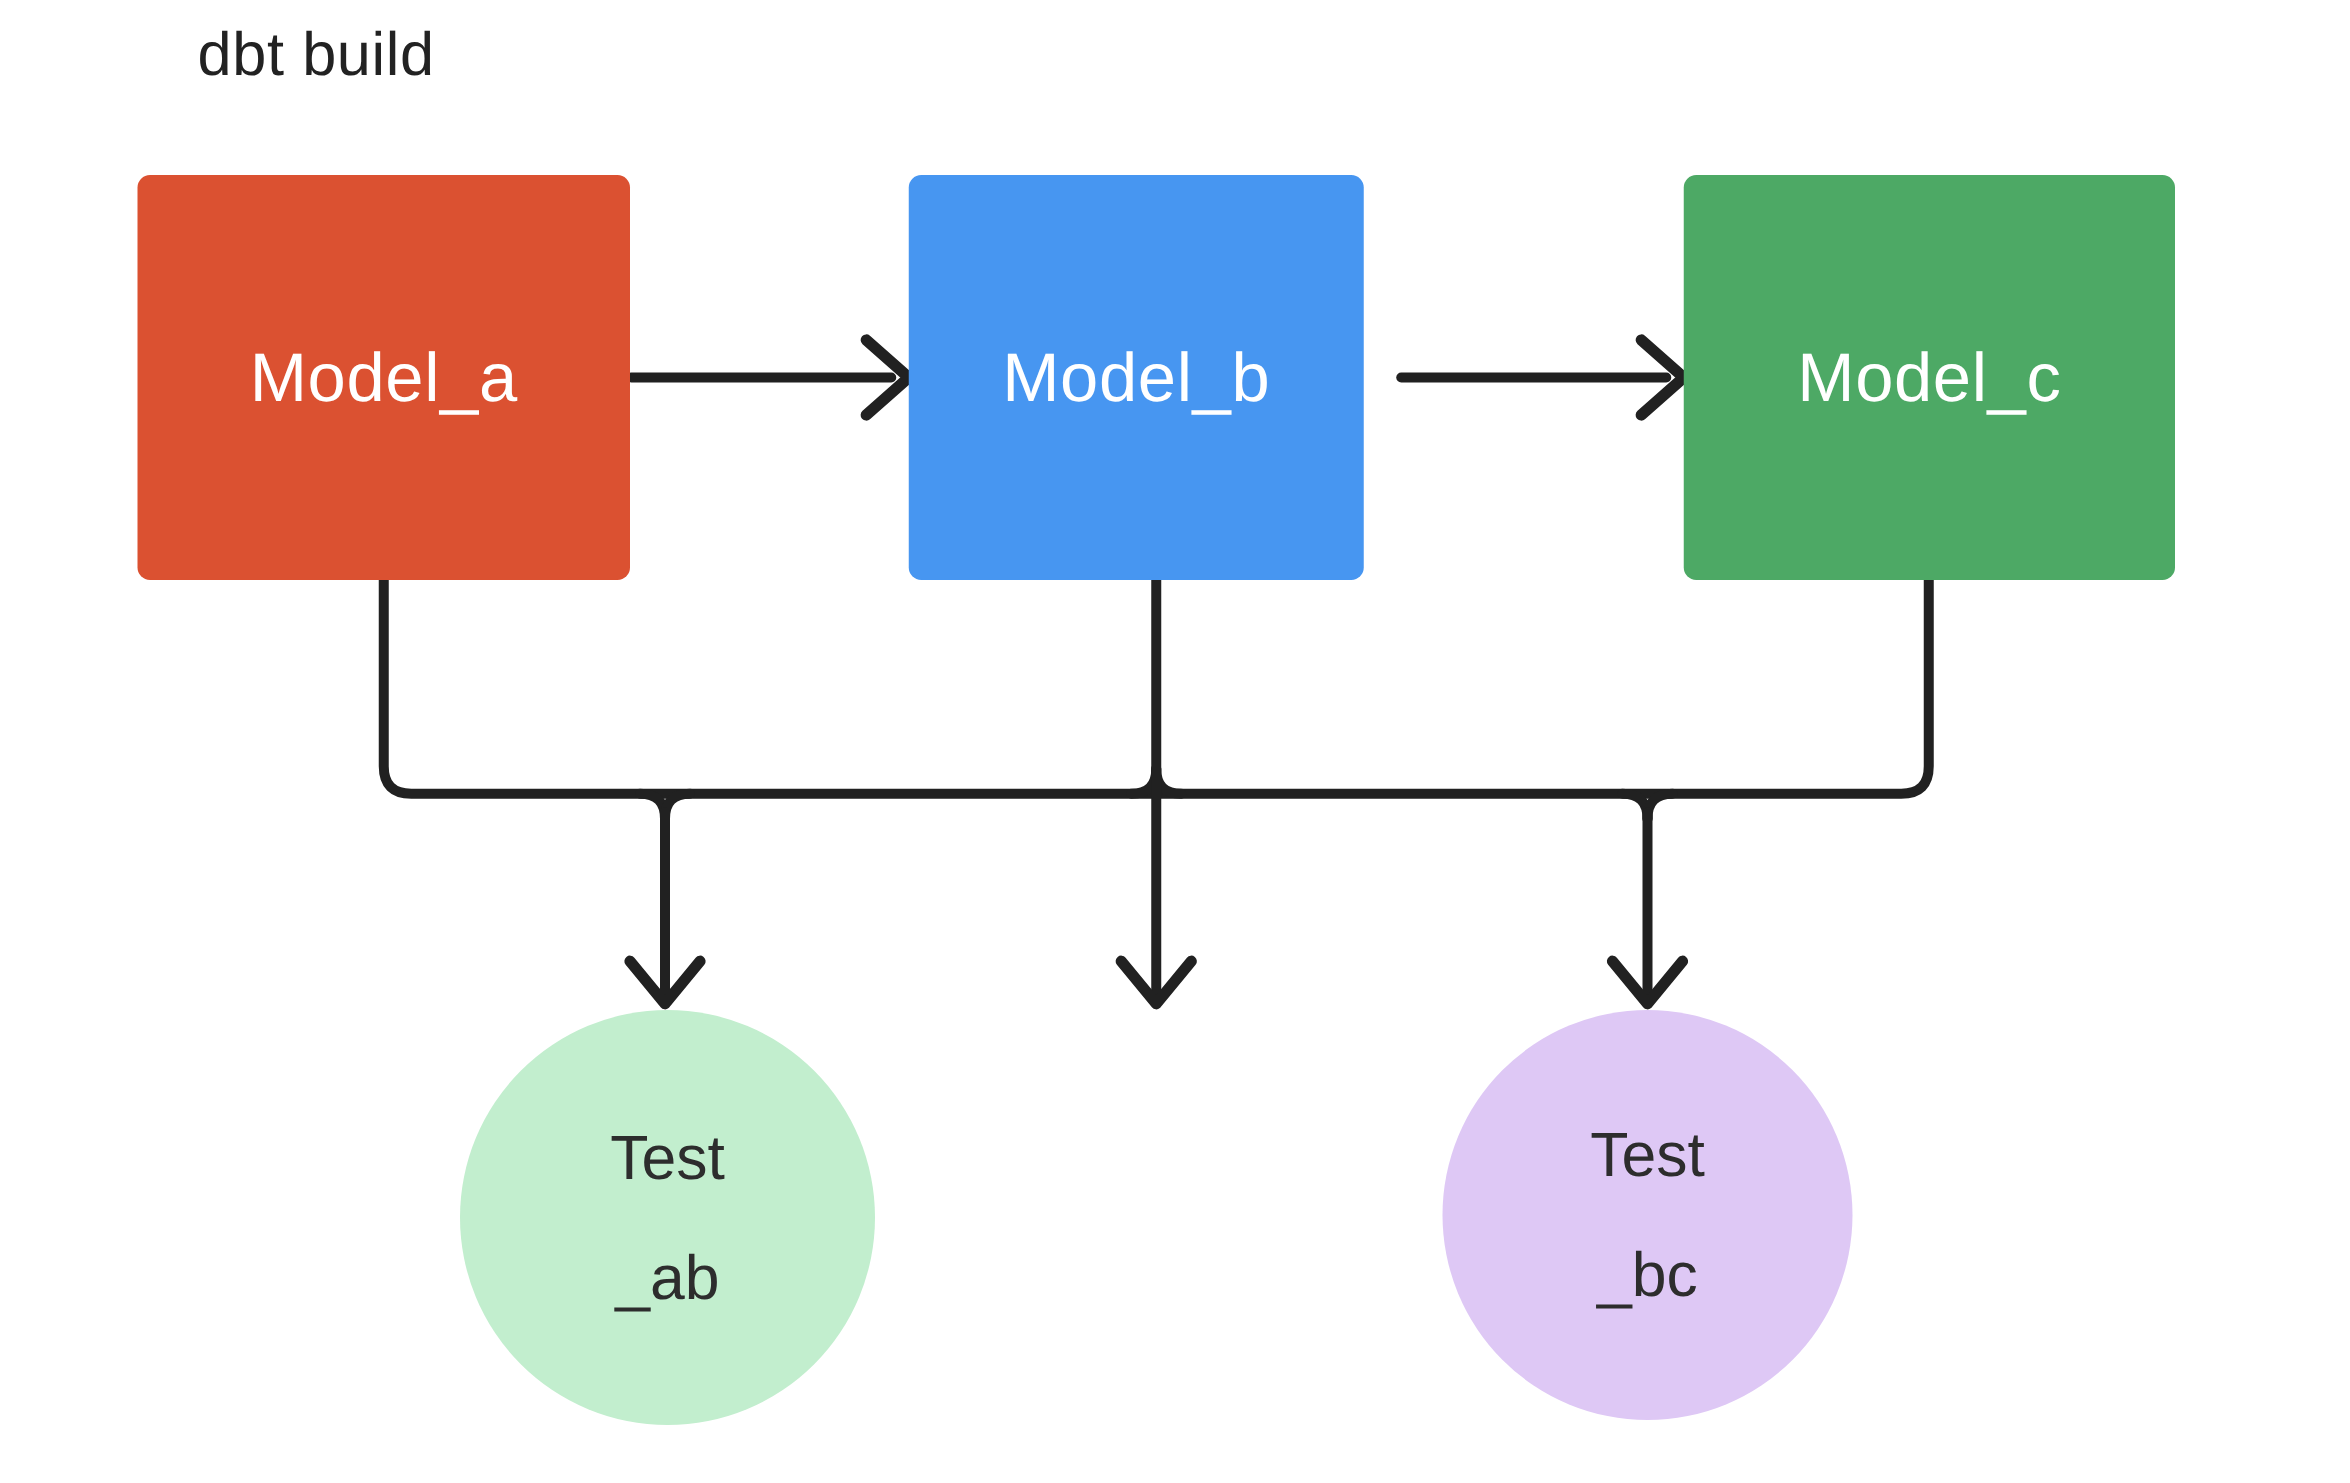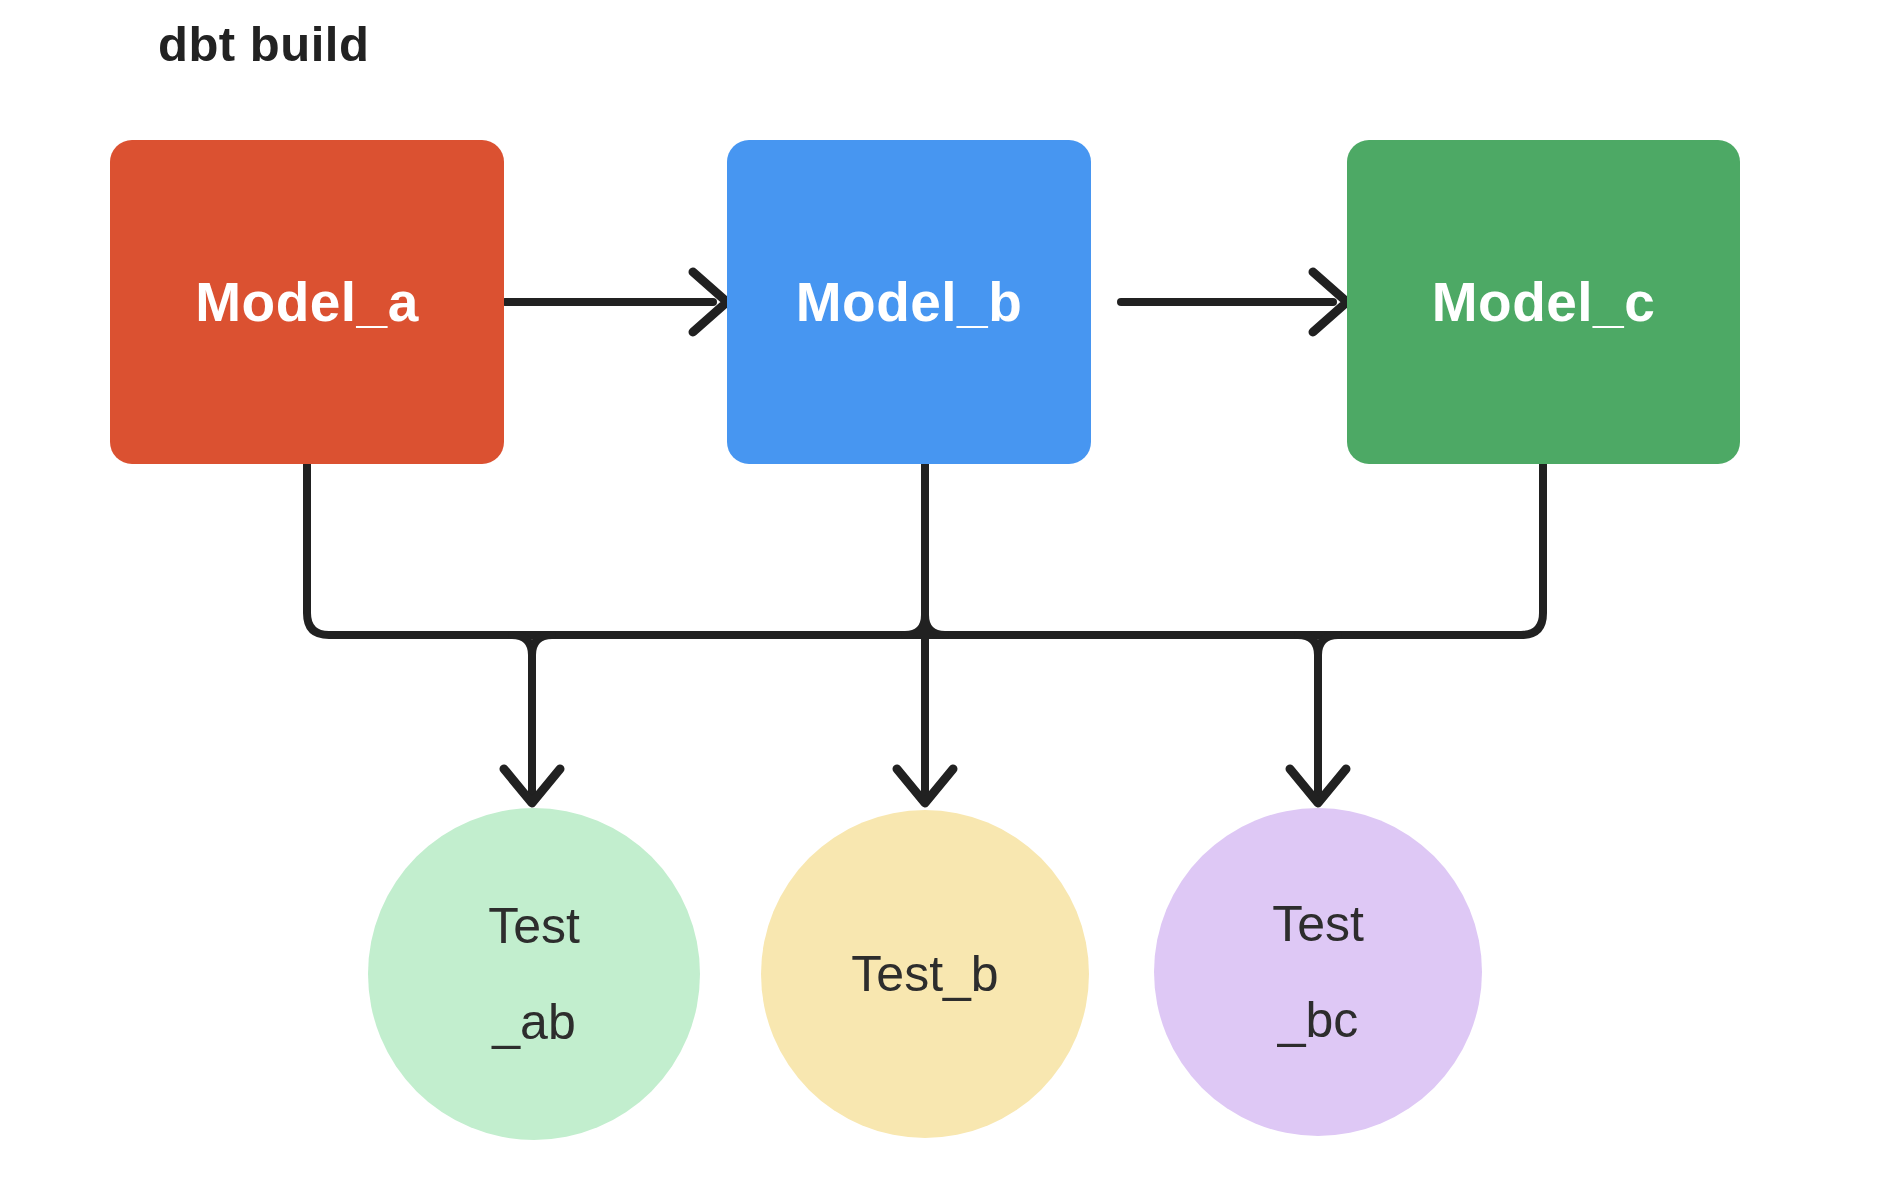--- a/index.html
+++ b/index.html
@@ -13,44 +13,44 @@
     width: 1880px;
     height: 1186px;
     background: #ffffff;
     overflow: hidden;
   }
   .title {
     position: absolute;
     left: 158px;
     top: 16px;
     font-size: 49px;
-    font-weight: 700;
+    font-weight: 400;
     color: #222222;
     letter-spacing: 0.5px;
     white-space: nowrap;
   }
   .wires {
     position: absolute;
     left: 0;
     top: 0;
     width: 1880px;
     height: 1186px;
   }
   .node {
     position: absolute;
     display: flex;
     align-items: center;
     justify-content: center;
     box-sizing: border-box;
   }
   .model {
-    border-radius: 22px;
+    border-radius: 10px;
     color: #ffffff;
     font-size: 55px;
-    font-weight: 700;
+    font-weight: 400;
     letter-spacing: 0.5px;
   }
   #model-a { left: 110px; top: 140px; width: 394px; height: 324px; background: #DB5131; }
   #model-b { left: 727px; top: 140px; width: 364px; height: 324px; background: #4796F1; }
   #model-c { left: 1347px; top: 140px; width: 393px; height: 324px; background: #4DA965; }
   .test {
     border-radius: 50%;
     color: #2D2D2D;
     font-size: 50px;
     font-weight: 500;
@@ -131,21 +131,18 @@
     <span>Model_b</span>
   </div>
   <div class="node model" id="model-c">
     <span>Model_c</span>
   </div>
 
   <div class="node test" id="test-ab">
     <span class="tlabel">Test
 _ab</span>
   </div>
-  <div class="node test" id="test-b">
-    <span class="tlabel">Test_b</span>
-  </div>
   <div class="node test" id="test-bc">
     <span class="tlabel">Test
 _bc</span>
   </div>
 
 </div>
 
 </body></html>

